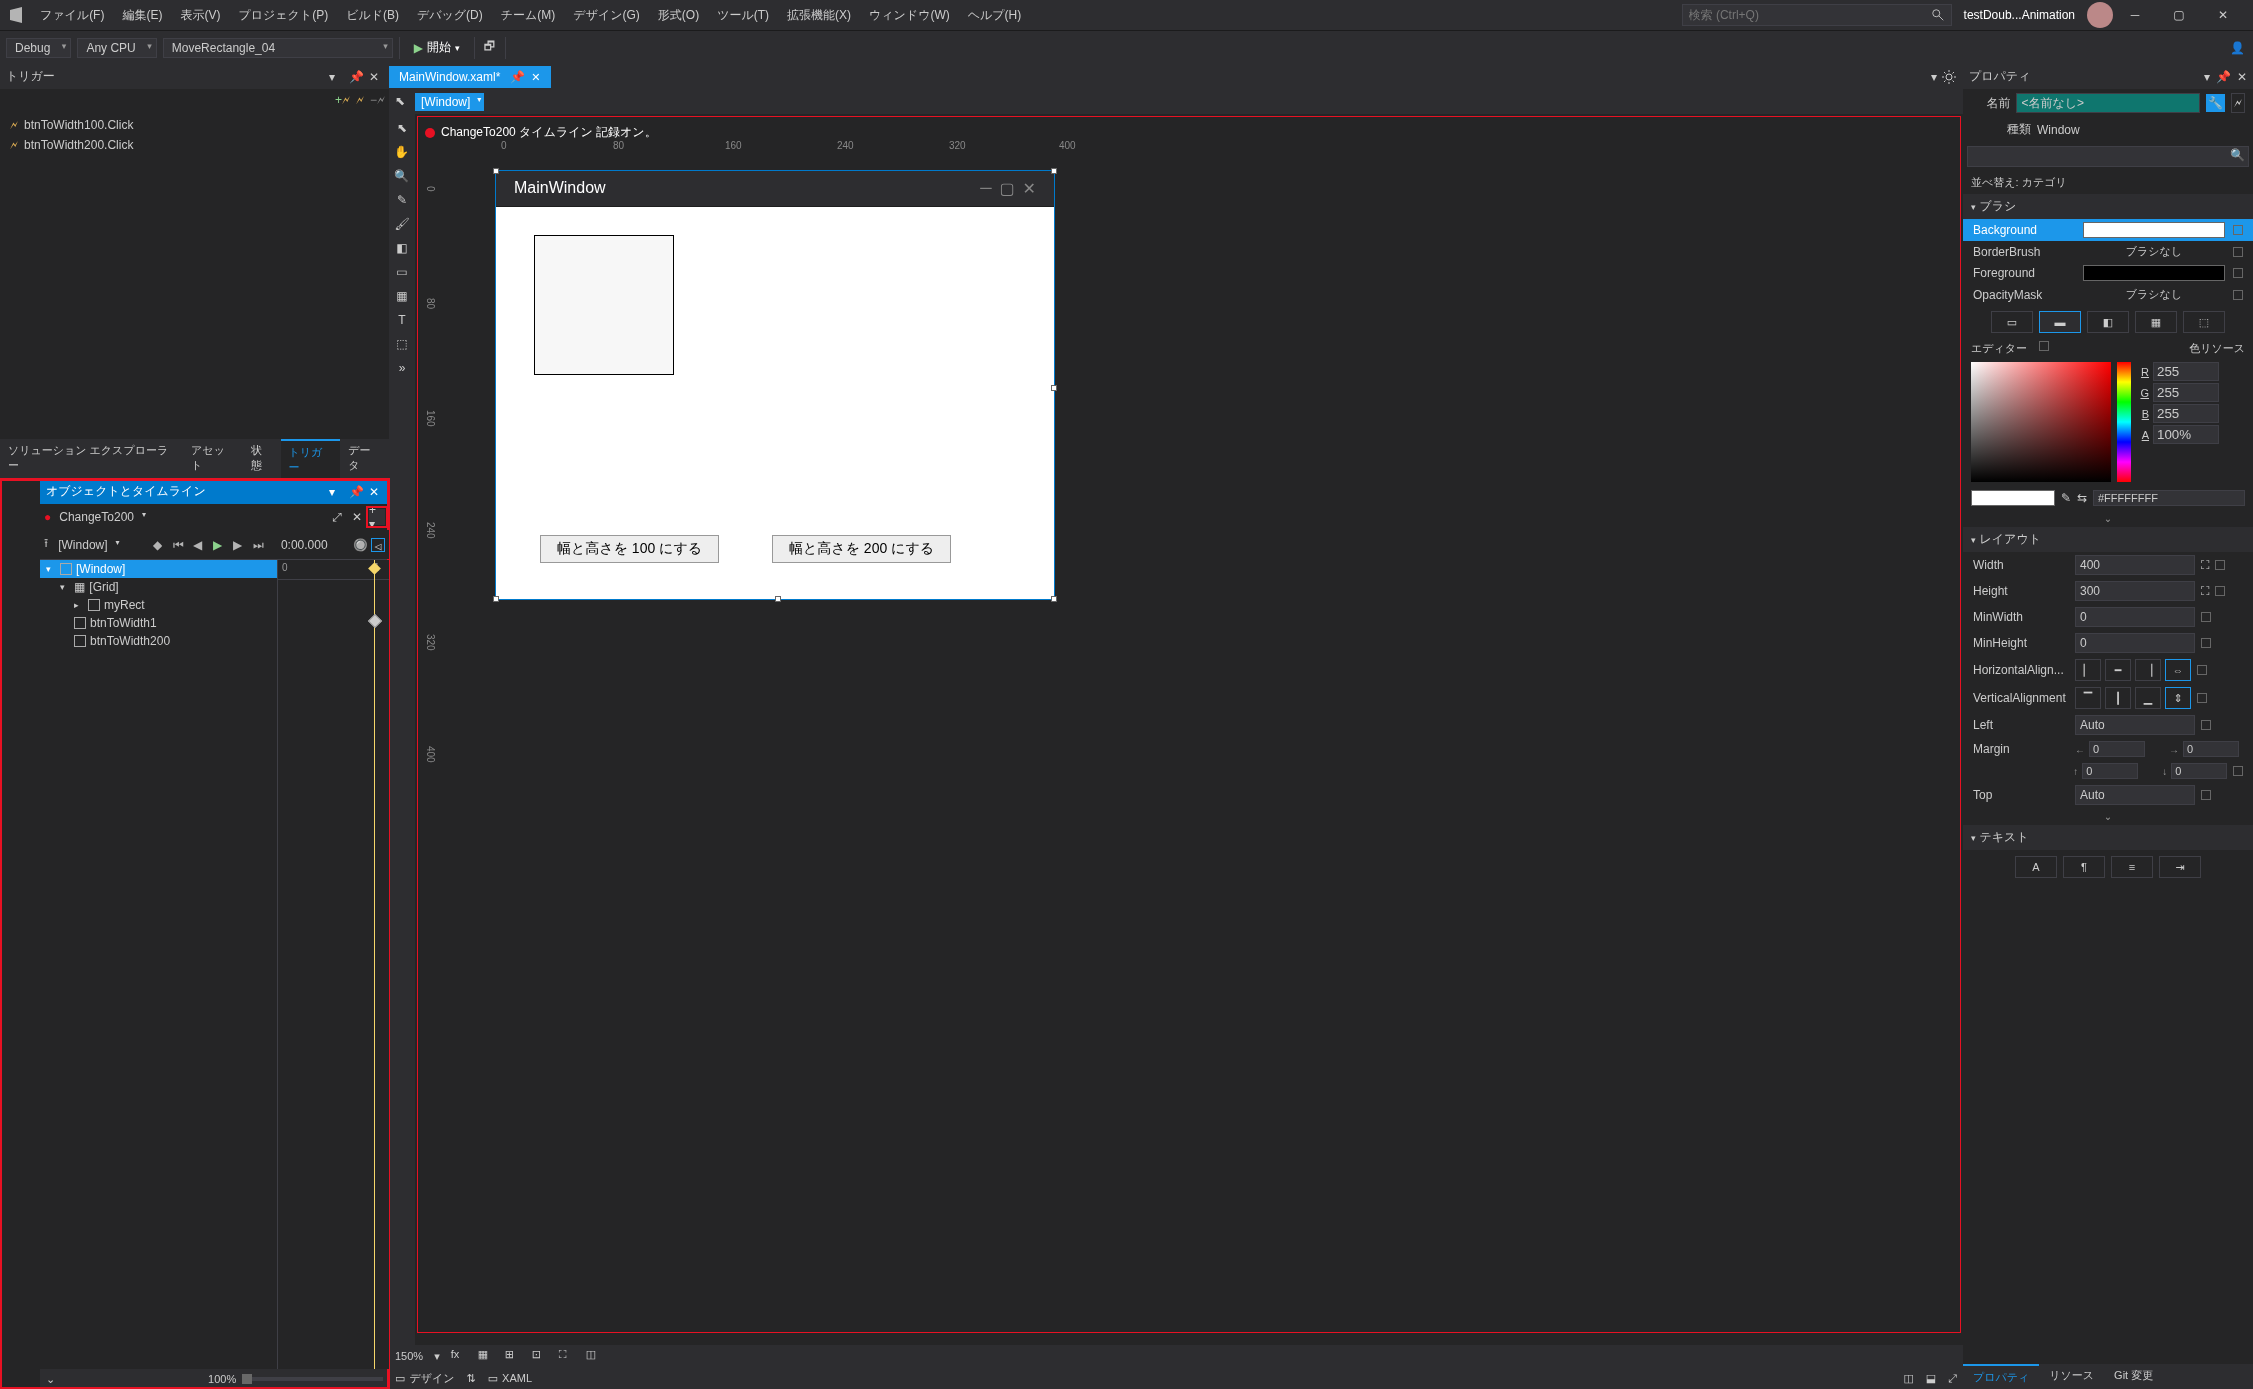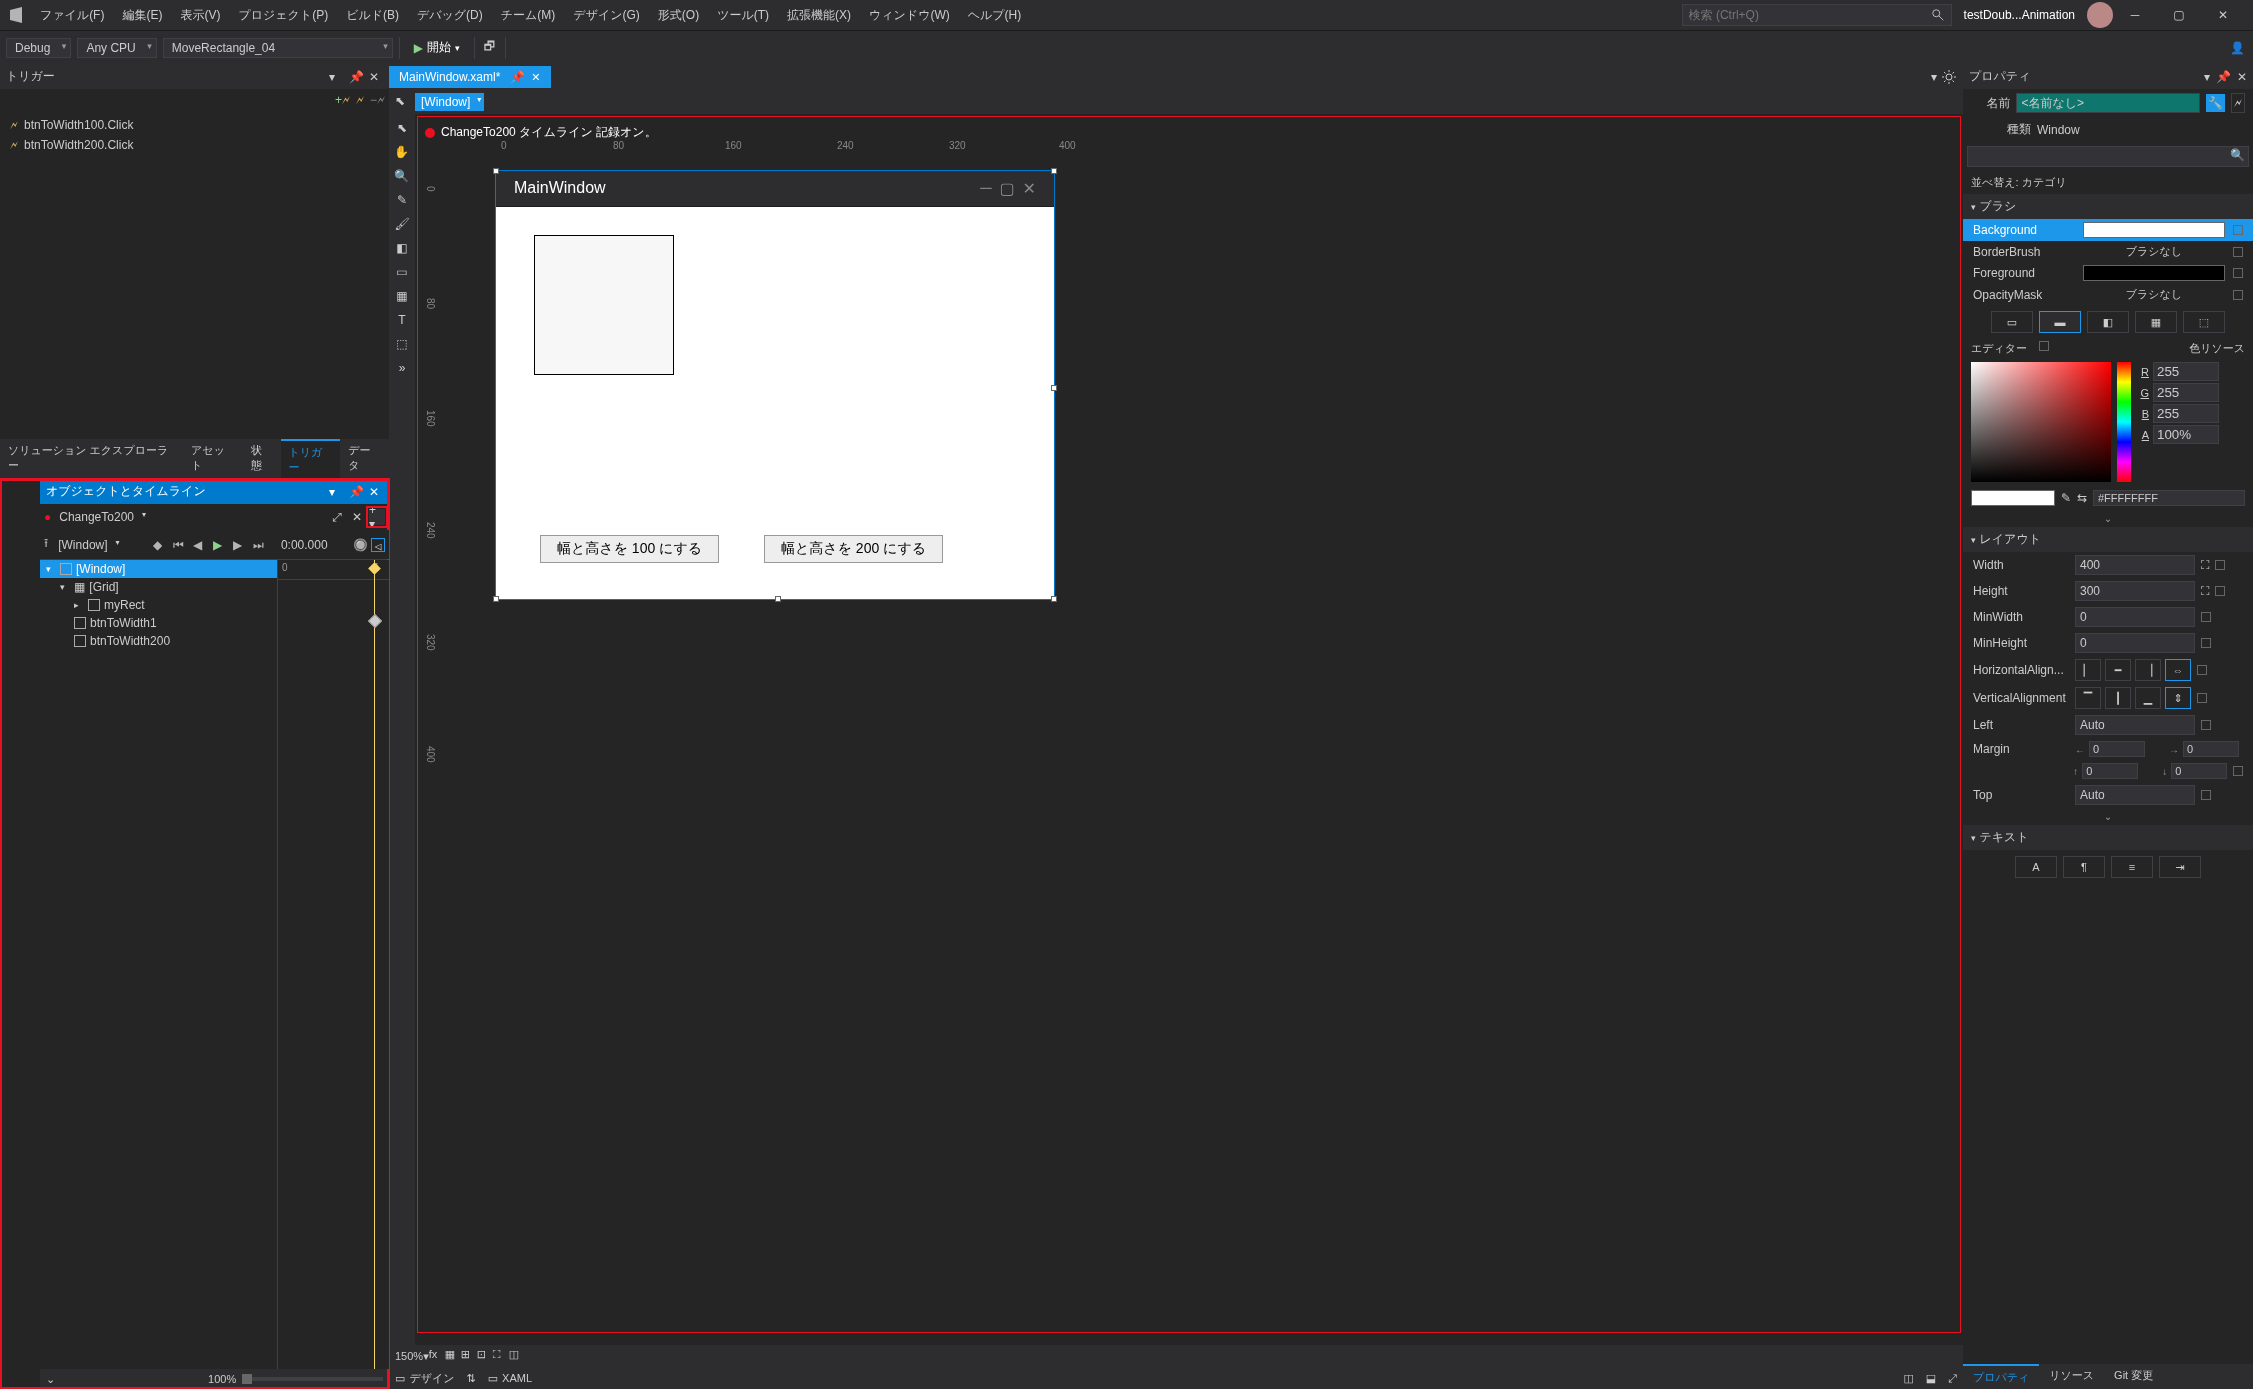--- a/index.html
+++ b/index.html
@@ -110,24 +110,24 @@
 .ruler-h span { position: absolute; }
 .ruler-v { position: absolute; top: 42px; left: 10px; bottom: 0; width: 16px; font-size: 10px; color: #888; }
 .ruler-v span { position: absolute; writing-mode: vertical-lr; }
 .surface { position: absolute; top: 56px; left: 80px; width: 560px; height: 430px; border: 1px solid #007acc; background: #1e1e1e; }
 .win-title { background: #2d2d30; color: #fff; padding: 8px 18px; font-size: 16px; display: flex; }
 .win-title .wintbtns { margin-left: auto; display: flex; gap: 8px; color: #888; }
 .win-client { background: #fff; position: absolute; top: 36px; left: 0; right: 0; bottom: 0; }
 .rect1 { position: absolute; top: 28px; left: 38px; width: 140px; height: 140px; background: #f7f7f7; border: 1px solid #000; }
 .btn { position: absolute; bottom: 36px; background: #eee; border: 1px solid #999; padding: 4px 16px; font-size: 14px; color: #000; }
 .btn.b1 { left: 44px; }
-.btn.b2 { left: 268px; }
+.btn.b2 { left: 276px; }
 .sel-handle { position: absolute; width: 6px; height: 6px; background: #fff; border: 1px solid #666; }
 
-.status-strip { background: #2d2d30; height: 22px; display: flex; align-items: center; padding: 0 6px; gap: 0; font-size: 11px; }
+.status-strip { background: #2d2d30; height: 22px; display: flex; align-items: center; padding: 0 6px; gap: 11px; font-size: 11px; }
 .status-strip .ssi { width: 16px; height: 16px; color: #ccc; }
 
 .design-tabs { background: #2d2d30; height: 22px; display: flex; align-items: center; padding: 0 6px; gap: 12px; font-size: 11px; }
 .dt { color: #ccc; display: flex; align-items: center; gap: 4px; }
 
 
 .rightcol { width: 290px; background: #252526; display: flex; flex-direction: column; }
 .prop-head { padding: 4px 6px; display: flex; align-items: center; gap: 6px; background: #2d2d30; }
 .prop-head .spacer { margin-left: auto; }
 

